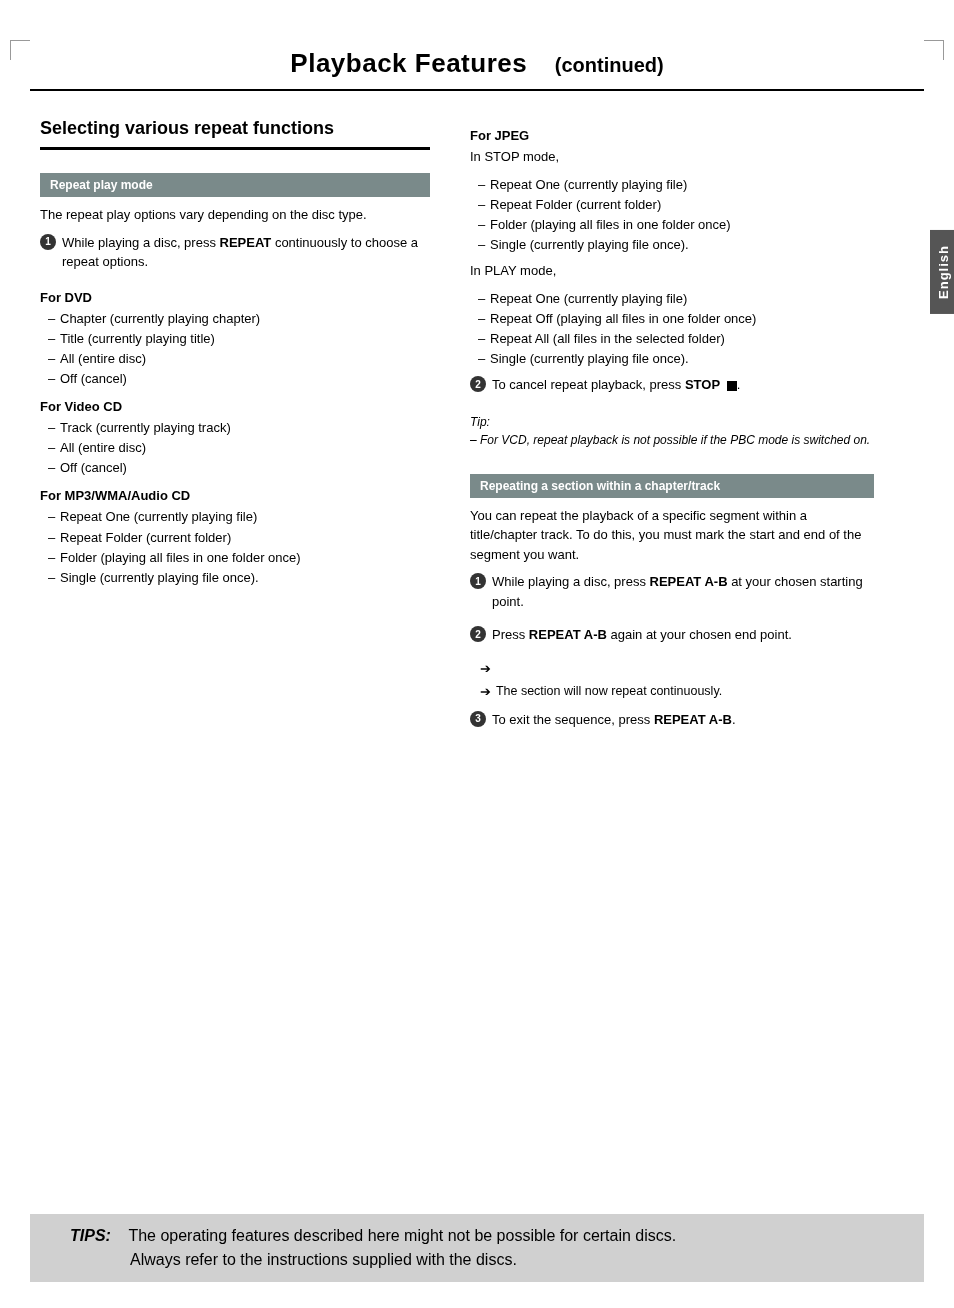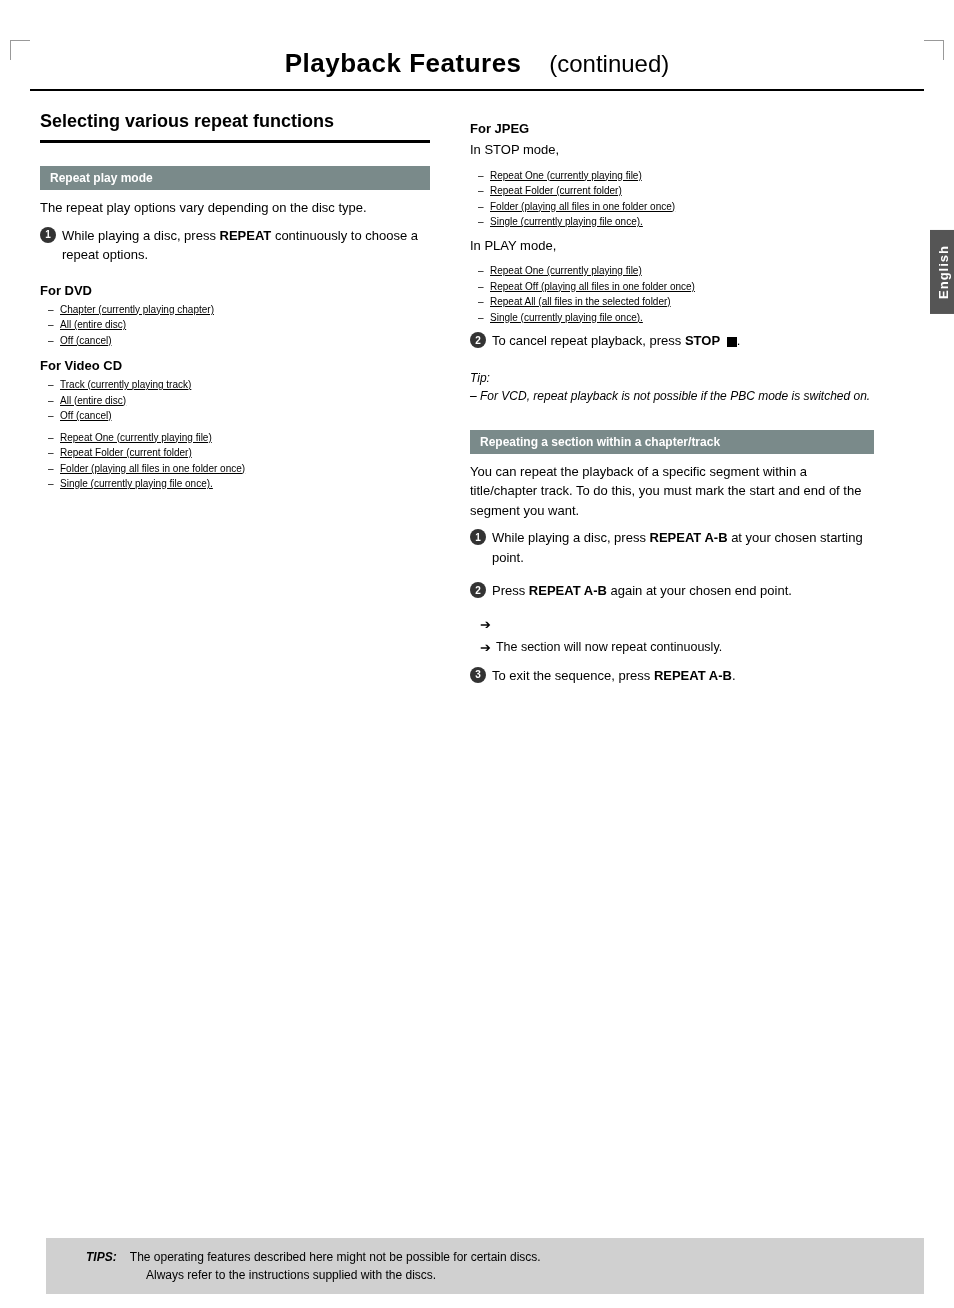--- a/index.html
+++ b/index.html
@@ -45,30 +45,30 @@
       margin: 0 30px;
       margin-top: 30px;
       text-align: center;
     }
     .page-title {
       font-size: 26px;
       font-weight: bold;
       letter-spacing: 0.5px;
     }
     .page-title-continued {
-      font-size: 24px;
-      font-weight: normal;
+      font-size: 20px;
+      font-weight: bold;
       margin-left: 24px;
     }
 
     
     .content-area {
       display: flex;
       flex-direction: row;
-      padding: 0 30px;
+      padding: 7px 30px;
       margin-top: 0;
     }
 
     
     .english-tab {
       position: absolute;
       right: 0;
       top: 200px;
       background: #555;
       color: #fff;
@@ -147,25 +147,24 @@
       font-size: 13px;
       margin: 10px 0 4px 0;
     }
 
     .bullet-list {
       list-style: none;
       padding: 0;
       margin: 0 0 6px 10px;
     }
     .bullet-list li {
-      font-size: 10px;
+      font-size: 13px;
       line-height: 1.55;
       padding-left: 10px;
       position: relative;
-      text-decoration: underline;
     }
     .bullet-list li::before {
       content: "–";
       position: absolute;
       left: -2px;
     }
 
     .arrow-item {
       display: flex;
       align-items: flex-start;
@@ -193,26 +192,26 @@
       height: 10px;
       background: #000;
       margin-left: 3px;
       vertical-align: middle;
     }
 
     
     .tips-footer {
       background: #d0d0d0;
       padding: 10px 40px;
-      margin: 20px 30px 4px 30px;
-      font-size: 12px;
+      margin: 20px 30px 16px 30px;
+      font-size: 16px;
       line-height: 1.5;
       position: absolute;
       bottom: 40px;
-      left: 16px;
+      left: 0;
       right: 0;
     }
     .tips-bold {
       font-weight: bold;
       font-style: italic;
     }
 
     
     .page-number {
       position: absolute;
@@ -255,31 +254,33 @@
       <div class="numbered-item">
         <span class="num-circle">1</span>
         <span class="body-text">
           <span>While playing a disc, press </span><span class="inline-bold">REPEAT</span><span> continuously to choose a repeat options.</span>
         </span>
       </div>
 
       <div class="sub-heading">For DVD</div>
       <ul class="bullet-list">
         <li>Chapter (currently playing chapter)</li>
+        <li>Title (currently playing title)</li>
         <li>All (entire disc)</li>
         <li>Off (cancel)</li>
       </ul>
 
       <div class="sub-heading">For Video CD</div>
       <ul class="bullet-list">
         <li>Track (currently playing track)</li>
         <li>All (entire disc)</li>
         <li>Off (cancel)</li>
       </ul>
 
+      <div class="sub-heading">For MP3/WMA/Audio CD</div>
       <ul class="bullet-list">
         <li>Repeat One (currently playing file)</li>
         <li>Repeat Folder (current folder)</li>
         <li>Folder (playing all files in one folder once)</li>
         <li>Single (currently playing file once).</li>
       </ul>
 
     </div>
 
     <div class="right-col">

